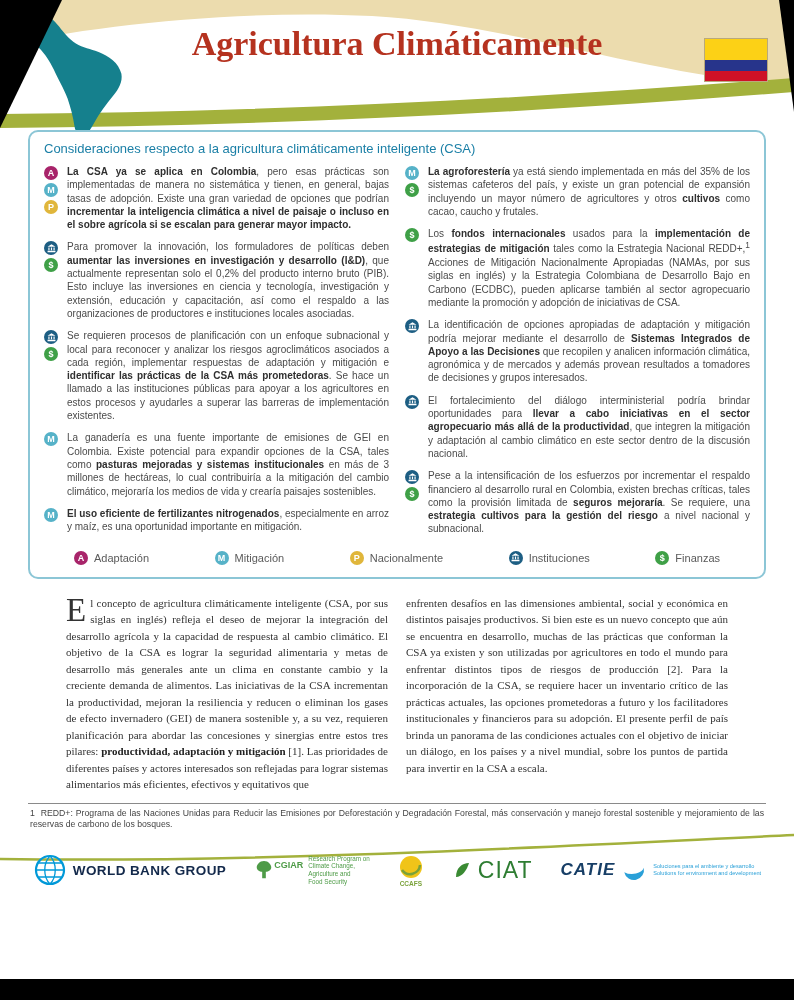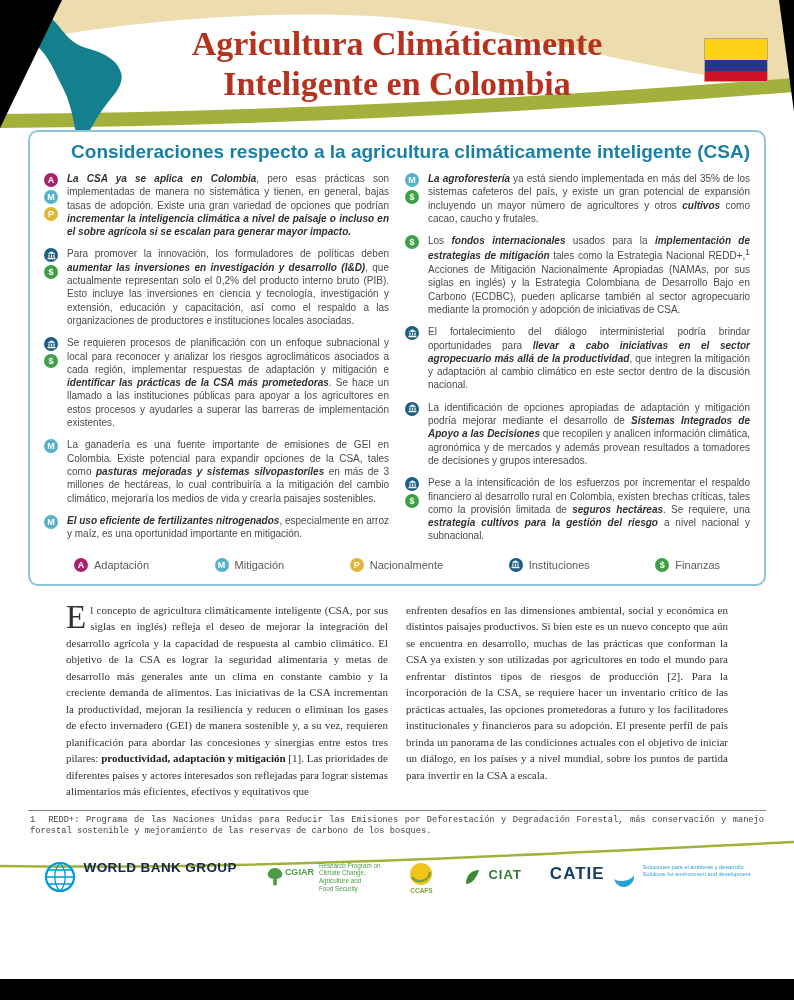--- a/index.html
+++ b/index.html
@@ -21,81 +21,80 @@
          font-family:"Liberation Serif",serif;font-weight:bold;
          font-size:34px;line-height:40px;color:#b5321f;z-index:3;}
   .flag{position:absolute;right:26px;top:38px;width:62px;height:42px;border:1px solid #b9a97c;
         box-shadow:0 0 0 1px #fff inset;z-index:3;}
   .flag div{width:100%;}
   .f-y{height:50%;} .f-b{height:25%;} .f-r{height:25%;}
 
   
   .considerations{margin:2px 28px 0;border:2px solid #8cc6d6;border-radius:10px;
                   padding:9px 14px 12px;background:#fff;position:relative;z-index:2;}
-  .c-heading{text-align:right;color:#1a7fa6;font-weight:bold;font-size:19px;margin-bottom:9px;}
+  .c-heading{text-align:left;color:#1a7fa6;font-weight:normal;font-size:13px;margin-bottom:9px;}
   .c-cols{display:flex;gap:16px;}
   .c-col{flex:1;}
   .item{display:flex;gap:6px;margin-bottom:9px;}
   .item-icons{display:flex;flex-direction:column;gap:3px;flex:0 0 17px;padding-top:1px;}
   .cicon{display:inline-flex;align-items:center;justify-content:center;
          width:14px;height:14px;border-radius:50%;color:#fff;font-size:9px;font-weight:bold;
          flex:0 0 auto;}
   .item-text{font-size:10px;line-height:1.33;color:#4a4a4a;text-align:justify;}
-  .item-text b{color:#303030;font-style:italic;}
+  .item-text b{color:#303030;}
   .legend{display:flex;justify-content:space-between;align-items:center;
           padding:4px 30px 0;margin-top:2px;}
   .legend-entry{display:inline-flex;align-items:center;gap:6px;font-size:11px;color:#5a5a5a;}
 
   
   .body-cols{display:flex;gap:18px;margin:16px 66px 0;
              font-family:"Liberation Serif",serif;font-size:11px;line-height:1.5;
              color:#333;text-align:justify;}
   .b-col{flex:1;}
   .dropcap{float:left;font-size:33px;line-height:27px;padding:2px 4px 0 0;color:#333;}
   .body-cols b{color:#222;}
 
   
   .footrule{margin:10px 28px 0;border:0;border-top:1px solid #8a8a8a;}
-  .footnote{margin:4px 30px 0;font-size:8.7px;line-height:1.35;color:#444;text-align:justify;font-family:Liberation Mono, monospace;}
+  .footnote{margin:4px 30px 0;font-size:8.7px;line-height:1.35;color:#444;text-align:justify;}
 
   
   .footer{position:relative;margin-top:6px;height:72px;}
   .foot-curve{position:absolute;top:-4px;left:0;}
   .logos{position:relative;display:flex;align-items:center;justify-content:center;
          gap:28px;padding-top:16px;z-index:2;}
-  .logo{display:flex;align-items:flex-start;gap:6px;}
+  .logo{display:flex;align-items:center;gap:6px;}
   .wb-label{font-weight:bold;color:#13294b;font-size:13.5px;letter-spacing:.4px;}
   .cgiar-wrap{display:flex;align-items:center;gap:5px;}
   .cgiar-name{color:#4e9b47;font-weight:bold;font-size:9px;text-align:center;}
   .cgiar-lines{display:flex;flex-direction:column;color:#4e9b47;font-size:6.3px;line-height:1.25;}
   .ccafs-wrap{display:flex;flex-direction:column;align-items:center;}
   .ccafs-name{color:#7aa23a;font-size:6.5px;font-weight:bold;}
-  .ciat-label{color:#2e7d32;font-weight:bold;font-size:13px;letter-spacing:1px;}
-  .catie-label{color:#173e66;font-weight:bold;font-size:17px;letter-spacing:1px;}
+  .ciat-label{color:#2e7d32;font-weight:normal;font-size:23px;letter-spacing:1px;}
+  .catie-label{color:#173e66;font-weight:bold;font-size:17px;letter-spacing:1px;font-style:italic;}
   .catie-lines{display:flex;flex-direction:column;color:#2aa0d8;font-size:5.6px;line-height:1.3;}
 </style>
 </head>
 <body>
 
 <div class="page">
 
   <div class="header">
     <svg class="bands" width="794" height="150" viewBox="0 0 794 150">
       <path d="M0,0 H794 V86 C640,74 510,24 372,16 C240,9 88,26 0,46 Z" fill="#ecdcae"></path>
       <path d="M0,114 C250,112 520,100 794,78 L794,92 C520,114 250,126 0,128 Z" fill="#a3b13c"></path>
     </svg>
     <svg class="map-svg" width="148" height="138" viewBox="0 0 100 100">
       <path fill="#15808d" d="M12,2 C16,1 20,3 23,6 C27,10 31,13 35,18 C38,22 42,27 47,30
         C52,33 58,34 63,36 C71,39 78,44 80,52 C81,58 78,63 74,68 C69,74 64,81 60,88
         C58,92 55,96 52,97 C49,98 47,95 46,90 C45,83 43,76 41,70 C38,62 34,56 31,49
         C28,43 25,38 20,33 C15,28 10,20 8,12 C7,8 9,3 12,2 Z"></path>
     </svg>
     <div class="title">
       <div>Agricultura Climáticamente</div>
-      <div>Inteligente en Colombia</div>
     </div>
     <div class="flag">
       <div class="f-y" style="background: rgb(252, 209, 22);"></div>
       <div class="f-b" style="background: rgb(39, 52, 139);"></div>
       <div class="f-r" style="background: rgb(206, 17, 38);"></div>
     </div>
   </div>
 
   <div class="considerations">
     <div class="c-heading">Consideraciones respecto a la agricultura climáticamente inteligente (CSA)</div>
@@ -128,21 +127,21 @@
                 </svg>
               </span>
               <span class="cicon" style="background: rgb(63, 160, 71);">$</span>
             </div>
           <div class="item-text">Se requieren procesos de planificación con un enfoque subnacional y local para reconocer y analizar los riesgos agroclimáticos asociados a cada región, implementar respuestas de adaptación y mitigación e <b>identificar las prácticas de la CSA más prometedoras</b>. Se hace un llamado a las instituciones públicas para apoyar a los agricultores en estos procesos y ayudarles a superar las barreras de implementación existentes.</div>
         </div>
         <div class="item">
           <div class="item-icons">
               <span class="cicon" style="background: rgb(86, 178, 200);">M</span>
             </div>
-          <div class="item-text">La ganadería es una fuente importante de emisiones de GEI en Colombia. Existe potencial para expandir opciones de la CSA, tales como <b>pasturas mejoradas y sistemas silvopastoriles</b> en más de 3 millones de hectáreas, lo cual contribuiría a la mitigación del cambio climático, mejoraría los medios de vida y crearía paisajes sostenibles.</div>
+          <div class="item-text">La ganadería es una fuente importante de emisiones de GEI en Colombia. Existe potencial para expandir opciones de la CSA, tales como <b>pasturas mejoradas y sistemas institucionales</b> en más de 3 millones de hectáreas, lo cual contribuiría a la mitigación del cambio climático, mejoraría los medios de vida y crearía paisajes sostenibles.</div>
         </div>
         <div class="item">
           <div class="item-icons">
               <span class="cicon" style="background: rgb(86, 178, 200);">M</span>
             </div>
           <div class="item-text"><b>El uso eficiente de fertilizantes nitrogenados</b>, especialmente en arroz y maíz, es una oportunidad importante en mitigación.</div>
         </div>
       </div>
       <div class="c-col">
         <div class="item">
@@ -159,42 +158,42 @@
           <div class="item-text">Los <b>fondos internacionales</b> usados para la <b>implementación de estrategias de mitigación</b> tales como la Estrategia Nacional REDD+,<sup>1</sup> Acciones de Mitigación Nacionalmente Apropiadas (NAMAs, por sus siglas en inglés) y la Estrategia Colombiana de Desarrollo Bajo en Carbono (ECDBC), pueden aplicarse también al sector agropecuario mediante la promoción y adopción de iniciativas de CSA.</div>
         </div>
         <div class="item">
           <div class="item-icons">
               <span class="cicon" style="background: rgb(29, 94, 131);">
                 <svg viewBox="0 0 10 10" width="9" height="9">
                   <path fill="#fff" d="M5,0.4 L9.4,3 H0.6 Z M1.5,3.8h1.3v3.2H1.5z M4.35,3.8h1.3v3.2h-1.3z M7.2,3.8h1.3v3.2H7.2z M0.6,7.6h8.8v1.5H0.6z"></path>
                 </svg>
               </span>
             </div>
+          <div class="item-text">La identificación de opciones apropiadas de adaptación y mitigación podría mejorar mediante el desarrollo de <b>Sistemas Integrados de Apoyo a las Decisiones</b> que recopilen y analicen información climática, agronómica y de mercados y además provean resultados a tomadores de decisiones y grupos interesados.</div>
+        </div>
+        <div class="item">
+          <div class="item-icons">
+              <span class="cicon" style="background: rgb(29, 94, 131);">
+                <svg viewBox="0 0 10 10" width="9" height="9">
+                  <path fill="#fff" d="M5,0.4 L9.4,3 H0.6 Z M1.5,3.8h1.3v3.2H1.5z M4.35,3.8h1.3v3.2h-1.3z M7.2,3.8h1.3v3.2H7.2z M0.6,7.6h8.8v1.5H0.6z"></path>
+                </svg>
+              </span>
+            </div>
           <div class="item-text">El fortalecimiento del diálogo interministerial podría brindar oportunidades para <b>llevar a cabo iniciativas en el sector agropecuario más allá de la productividad</b>, que integren la mitigación y adaptación al cambio climático en este sector dentro de la discusión nacional.</div>
         </div>
         <div class="item">
           <div class="item-icons">
               <span class="cicon" style="background: rgb(29, 94, 131);">
                 <svg viewBox="0 0 10 10" width="9" height="9">
                   <path fill="#fff" d="M5,0.4 L9.4,3 H0.6 Z M1.5,3.8h1.3v3.2H1.5z M4.35,3.8h1.3v3.2h-1.3z M7.2,3.8h1.3v3.2H7.2z M0.6,7.6h8.8v1.5H0.6z"></path>
                 </svg>
               </span>
-            </div>
-          <div class="item-text">La identificación de opciones apropiadas de adaptación y mitigación podría mejorar mediante el desarrollo de <b>Sistemas Integrados de Apoyo a las Decisiones</b> que recopilen y analicen información climática, agronómica y de mercados y además provean resultados a tomadores de decisiones y grupos interesados.</div>
-        </div>
-        <div class="item">
-          <div class="item-icons">
-              <span class="cicon" style="background: rgb(29, 94, 131);">
-                <svg viewBox="0 0 10 10" width="9" height="9">
-                  <path fill="#fff" d="M5,0.4 L9.4,3 H0.6 Z M1.5,3.8h1.3v3.2H1.5z M4.35,3.8h1.3v3.2h-1.3z M7.2,3.8h1.3v3.2H7.2z M0.6,7.6h8.8v1.5H0.6z"></path>
-                </svg>
-              </span>
-              <span class="cicon" style="background: rgb(63, 160, 71);">$</span>
-            </div>
-          <div class="item-text">Pese a la intensificación de los esfuerzos por incrementar el respaldo financiero al desarrollo rural en Colombia, existen brechas críticas, tales como la provisión limitada de <b>seguros hectáreas</b>. Se requiere, una <b>estrategia cultivos para la gestión del riesgo</b> a nivel nacional y subnacional.</div>
+              <span class="cicon" style="background: rgb(63, 160, 71);">$</span>
+            </div>
+          <div class="item-text">Pese a la intensificación de los esfuerzos por incrementar el respaldo financiero al desarrollo rural en Colombia, existen brechas críticas, tales como la provisión limitada de <b>seguros mejoraría</b>. Se requiere, una <b>estrategia cultivos para la gestión del riesgo</b> a nivel nacional y subnacional.</div>
         </div>
       </div>
     </div>
     <div class="legend">
         <span class="legend-entry">
           <span class="cicon" style="background: rgb(168, 36, 106);">A</span>
           <span class="legend-label">Adaptación</span>
         </span>
         <span class="legend-entry">
           <span class="cicon" style="background: rgb(86, 178, 200);">M</span>

